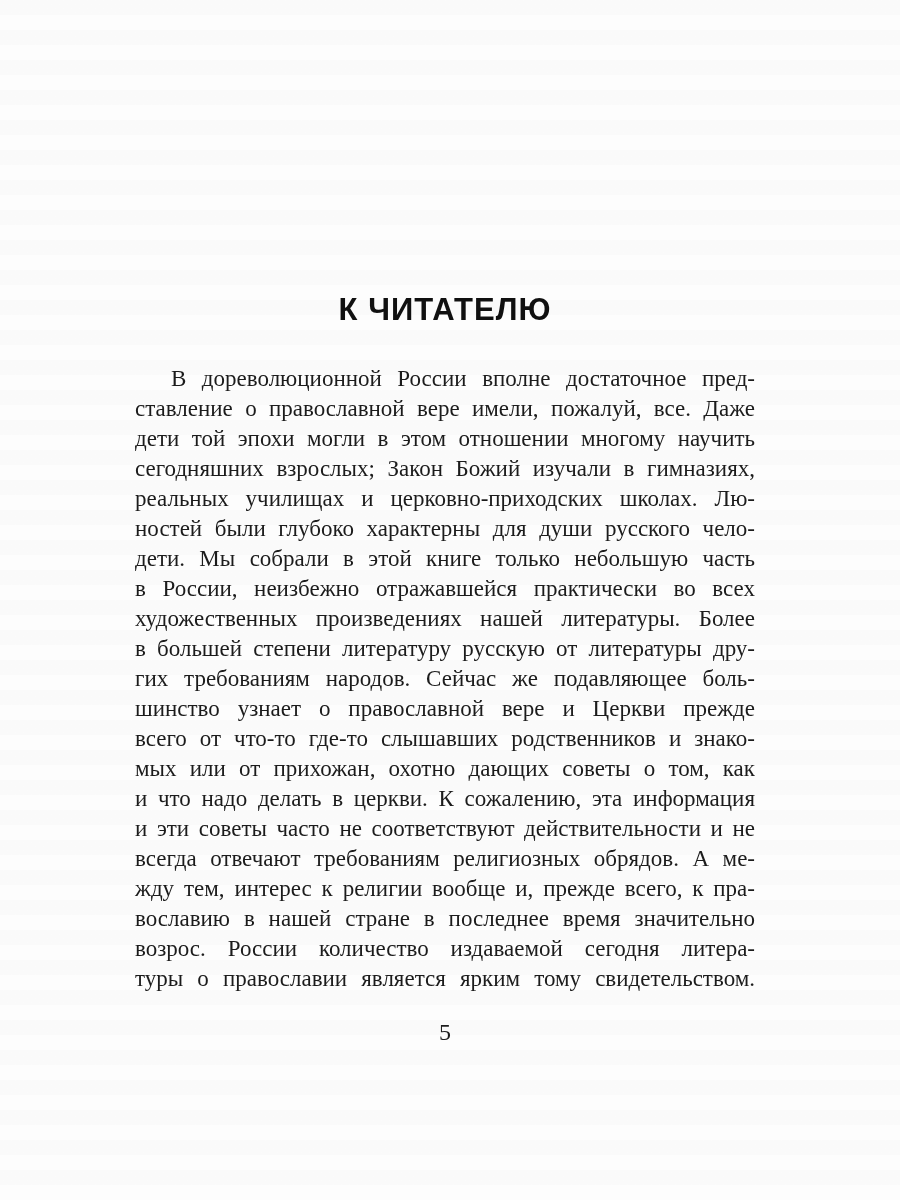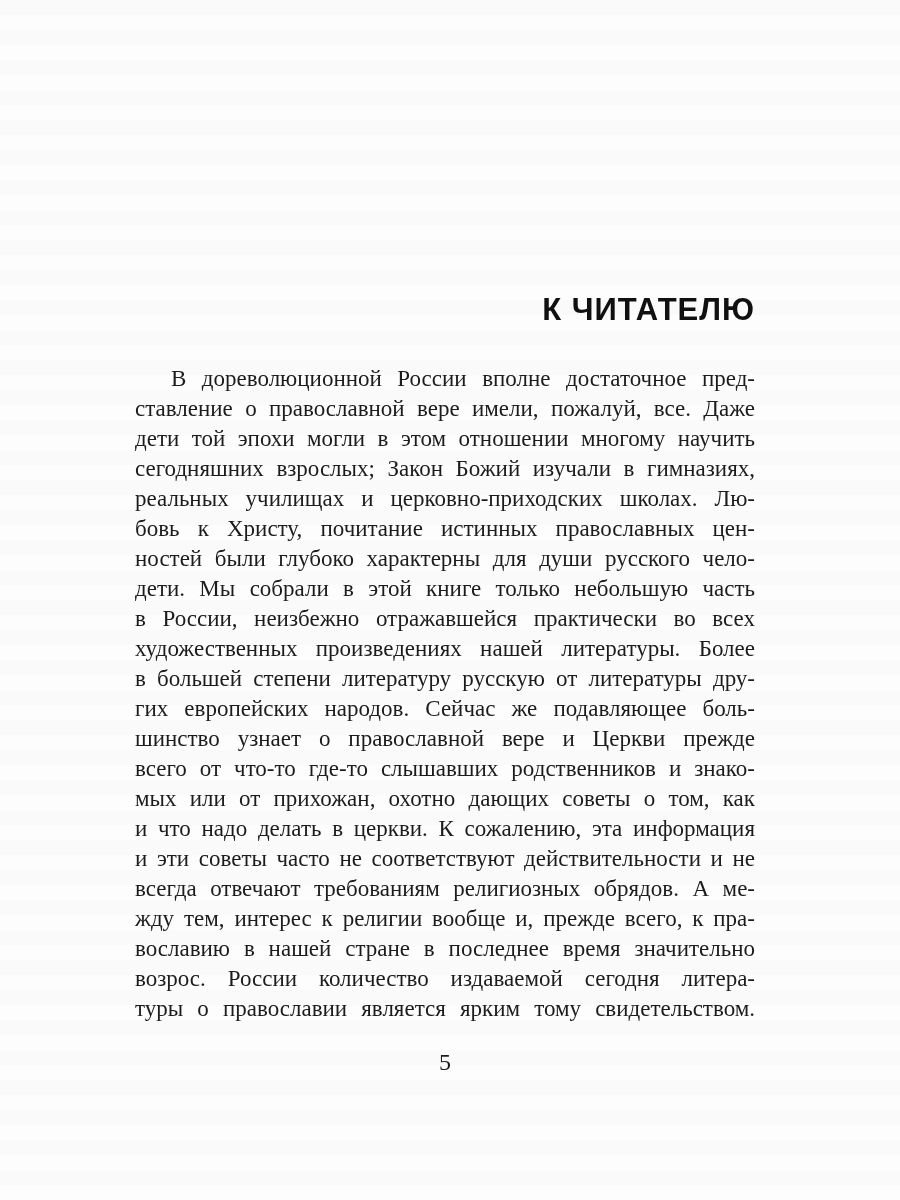--- a/index.html
+++ b/index.html
@@ -30,21 +30,21 @@
       ),
       #fdfdfd;
   }
   .chapter-title {
     margin: 0 0 36px 0;
     font-family: "Liberation Sans", sans-serif;
     font-weight: 700;
     font-size: 31px;
     line-height: 36px;
     letter-spacing: 1px;
-    text-align: right;
+    text-align: center;
     color: #101010;
   }
   .body-text {
     width: 620px;
     color: #1c1c1c;
   }
   .body-text .text-line {
     font-size: 23px;
     line-height: 30px;
     text-align: justify;
@@ -69,27 +69,26 @@
 
 <div class="book-page">
   <h1 class="chapter-title">К ЧИТАТЕЛЮ</h1>
 
   <div class="body-text">
       <div class="text-line">В дореволюционной России вполне достаточное пред-</div>
       <div class="text-line">ставление о православной вере имели, пожалуй, все. Даже</div>
       <div class="text-line">дети той эпохи могли в этом отношении многому научить</div>
       <div class="text-line">сегодняшних взрослых; Закон Божий изучали в гимназиях,</div>
       <div class="text-line">реальных училищах и церковно-приходских школах. Лю-</div>
-      <div class="text-line">бовь к Христу, почитание истинных православных цен-</div>
       <div class="text-line">ностей были глубоко характерны для души русского чело-</div>
       <div class="text-line">дети. Мы собрали в этой книге только небольшую часть</div>
       <div class="text-line">в России, неизбежно отражавшейся практически во всех</div>
       <div class="text-line">художественных произведениях нашей литературы. Более</div>
       <div class="text-line">в большей степени литературу русскую от литературы дру-</div>
-      <div class="text-line">гих европейских народов. Сейчас же подавляющее боль-</div>
+      <div class="text-line">гих требованиям народов. Сейчас же подавляющее боль-</div>
       <div class="text-line">шинство узнает о православной вере и Церкви прежде</div>
       <div class="text-line">всего от что-то где-то слышавших родственников и знако-</div>
       <div class="text-line">мых или от прихожан, охотно дающих советы о том, как</div>
       <div class="text-line">и что надо делать в церкви. К сожалению, эта информация</div>
       <div class="text-line">и эти советы часто не соответствуют действительности и не</div>
       <div class="text-line">всегда отвечают требованиям религиозных обрядов. А ме-</div>
       <div class="text-line">жду тем, интерес к религии вообще и, прежде всего, к пра-</div>
       <div class="text-line">вославию в нашей стране в последнее время значительно</div>
       <div class="text-line">возрос. России количество издаваемой сегодня литера-</div>
       <div class="text-line">туры о православии является ярким тому свидетельством.</div>

